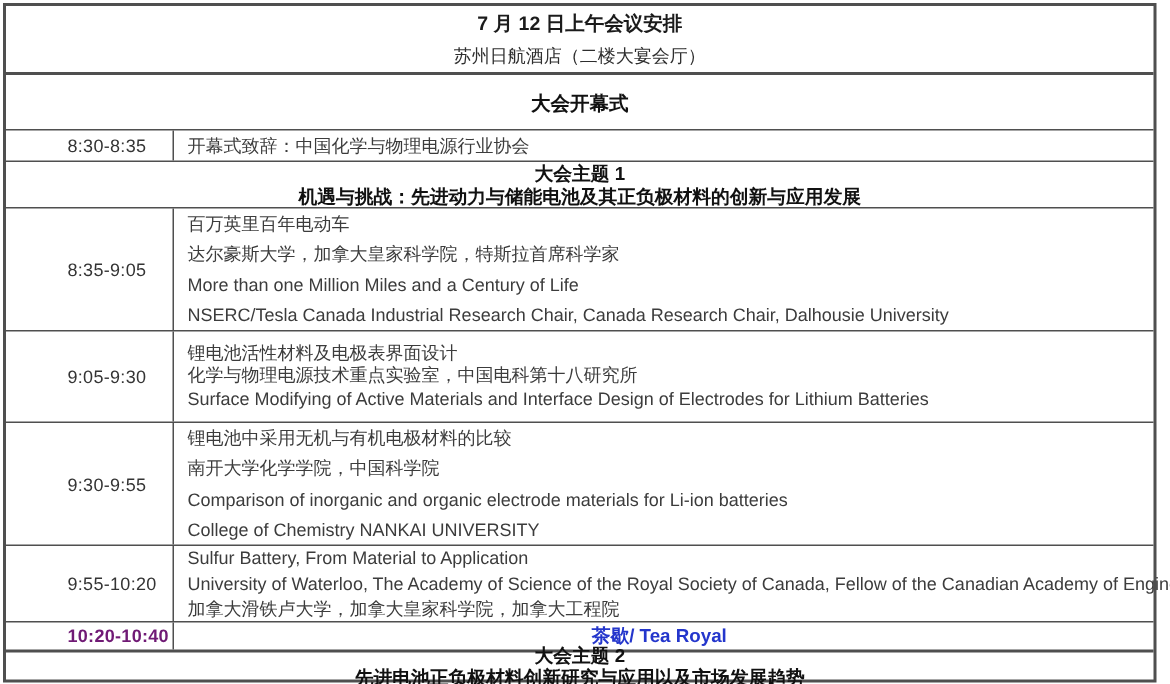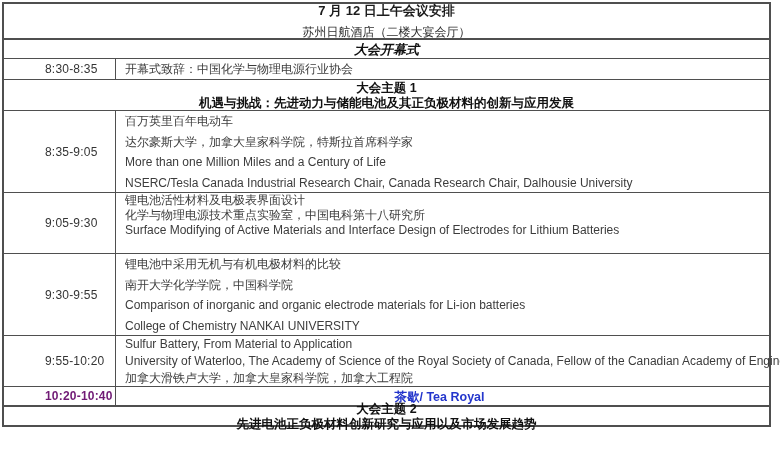--- a/index.html
+++ b/index.html
@@ -23,36 +23,36 @@
   .time-cell {
     width:79px; flex:0 0 79px;
     border-right:1px solid #4f4f4f;
     display:flex; align-items:center;
     padding-left:8px;
     font-size:12px; color:#343434;
     letter-spacing:0.2px;
     margin-left:33px;
   }
   .content-cell {
-    flex:1; display:flex; flex-direction:column; justify-content:flex-start;
+    flex:1; display:flex; flex-direction:column; justify-content:center;
     padding-left:9px; padding-right:6px;
   }
   .content-cell.centered { align-items:center; padding-left:0; }
 
   .cjk  { font-family:"Liberation Serif", serif; }
   .en   { font-family:"Liberation Sans", sans-serif; }
 
   .line { font-size:12px; color:#3c3c3c; white-space:nowrap; }
 
   
-  .r-header   { height:36px; border-bottom-width:2px; }
+  .r-header   { height:46px; border-bottom-width:2px; }
   .r-header .hline1 { font-size:13px; font-weight:bold; color:#1b1b1b; line-height:22px; }
   .r-header .hline2 { font-size:12px; color:#2e2e2e; line-height:21px; }
 
-  .r-section  { height:19px;font-style:italic; }
+  .r-section  { height:37px; }
   .r-section .sec-title { font-size:13px; font-weight:bold; color:#111; line-height:19px; }
 
   .r-opening  { height:21px; }
   .r-opening .line { line-height:21px; }
 
   .r-theme    { height:31px; }
   .r-theme .theme-label { font-size:12.5px; font-weight:bold; color:#111; line-height:16px; }
   .r-theme .theme-title { font-size:12.5px; font-weight:bold; color:#111; line-height:15px; }
 
   .r-talk-a .line { line-height:20.5px; }

